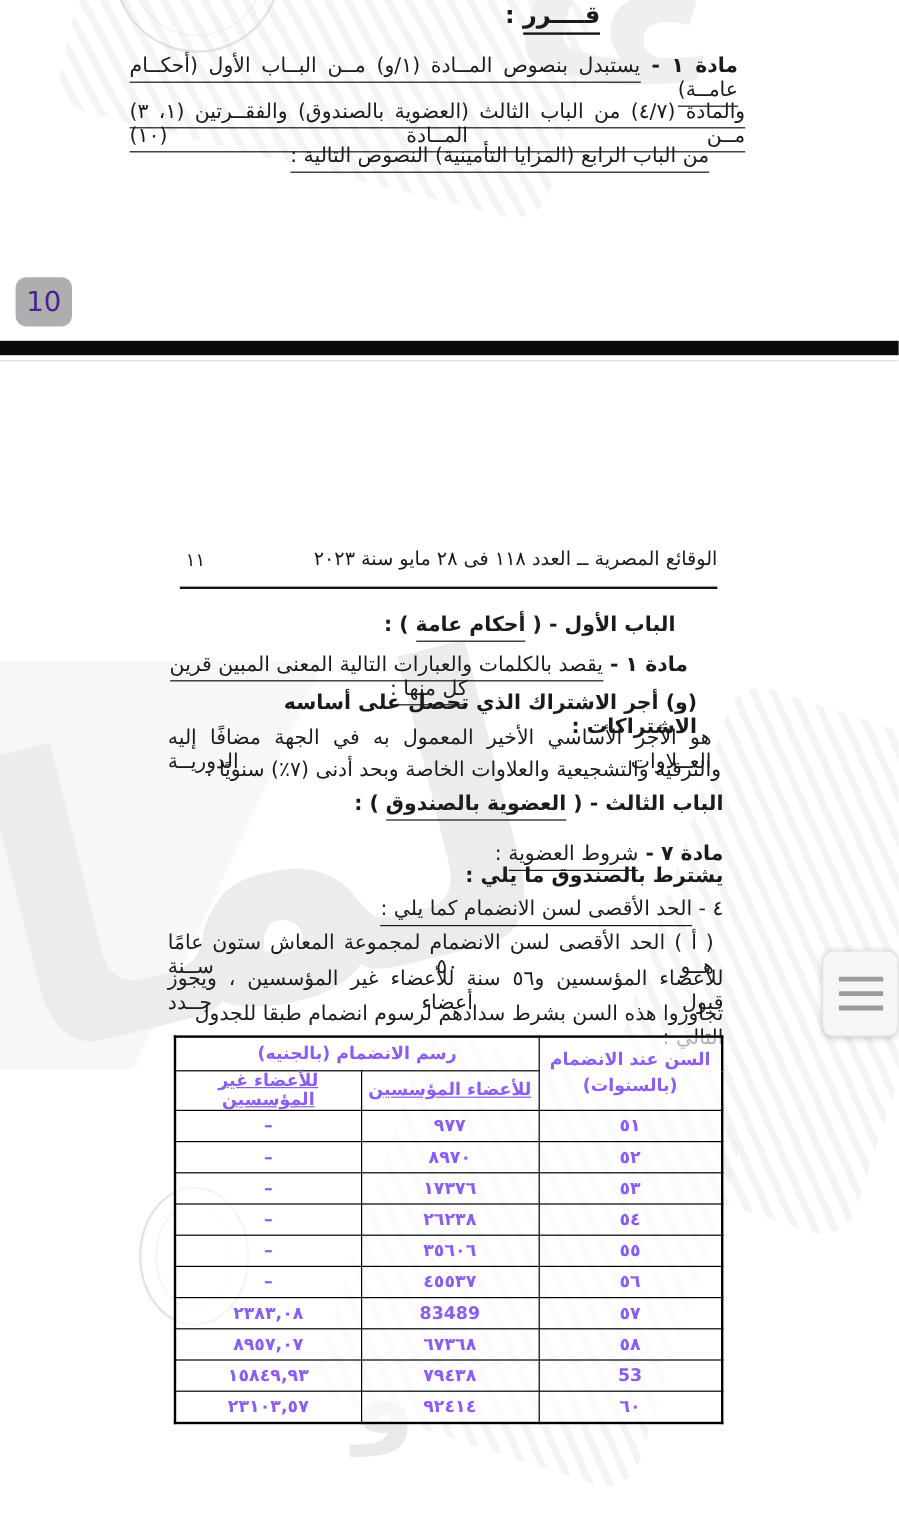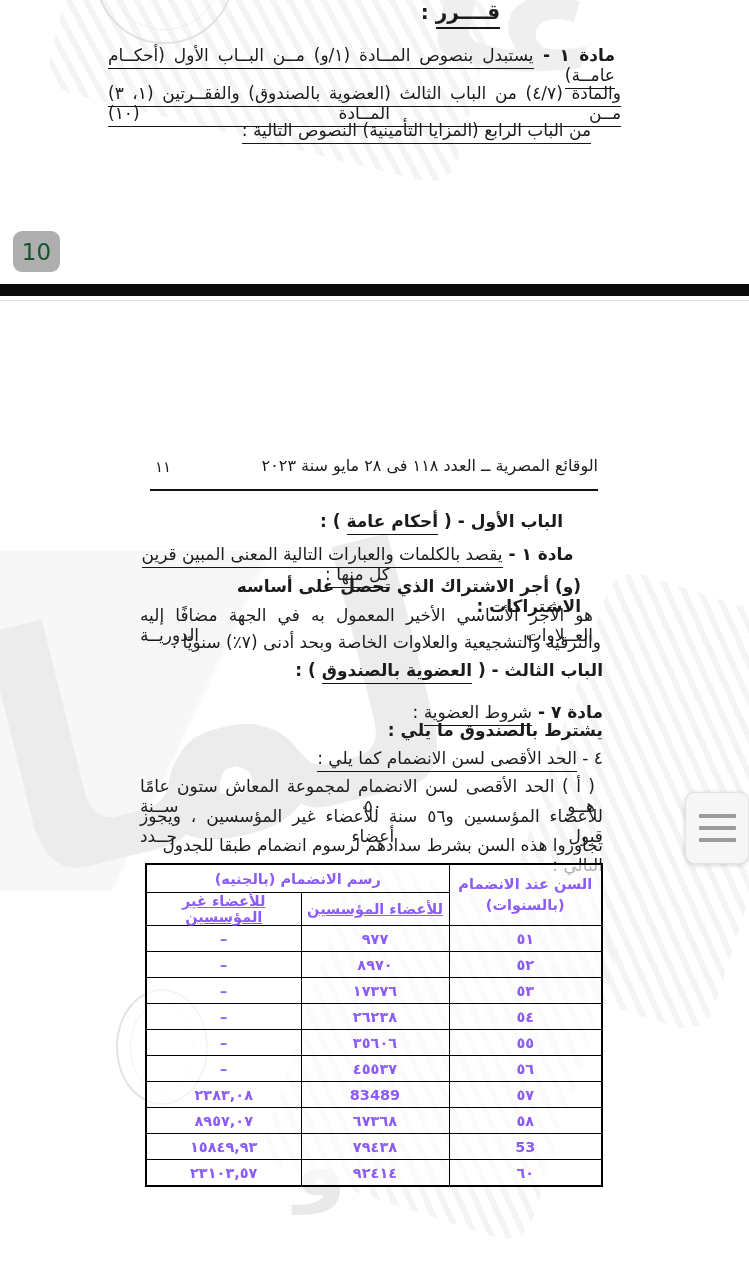--- a/index.html
+++ b/index.html
@@ -11,21 +11,21 @@
   .screen{position:absolute;inset:0;}
   .page{position:absolute;left:0;right:0;background:#ffffff;overflow:hidden;}
   .page10{top:0;height:284px;}
   .page11{top:301px;height:979px;}
 
   
   .divider{position:absolute;top:284px;left:0;right:0;height:12px;background:#0a0a0a;z-index:6;}
   .hairline{position:absolute;top:300px;left:0;right:0;height:1px;background:#e3e3e3;z-index:6;}
   .page-badge{
     position:absolute;left:13px;top:231px;width:47px;height:41px;
-    background:#aeaeae;border-radius:9px;color:#14532d;
+    background:#aeaeae;border-radius:9px;color:#4c1d95;
     display:flex;align-items:center;justify-content:center;
     font-size:23px;z-index:7;direction:ltr;
   }
   .scroll-fab{
     position:absolute;left:685px;top:792px;width:62px;height:70px;
     background:#f6f6f6;border:1px solid #e2e2e2;border-radius:10px;
     box-shadow:0 1px 5px rgba(0,0,0,.18);
     display:flex;flex-direction:column;align-items:center;justify-content:center;gap:8px;
     z-index:7;cursor:pointer;
   }

